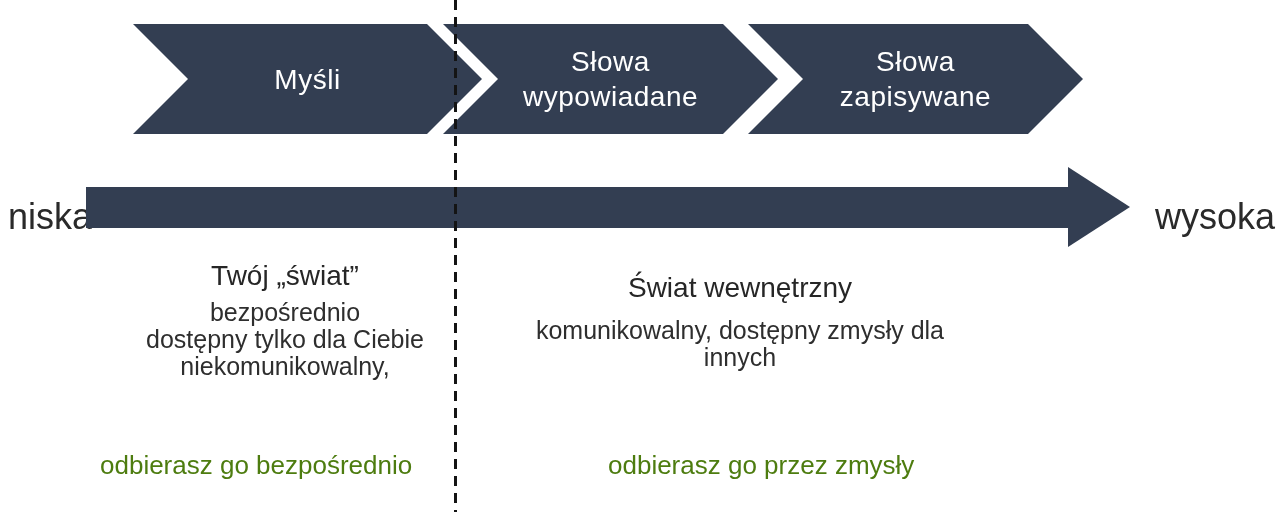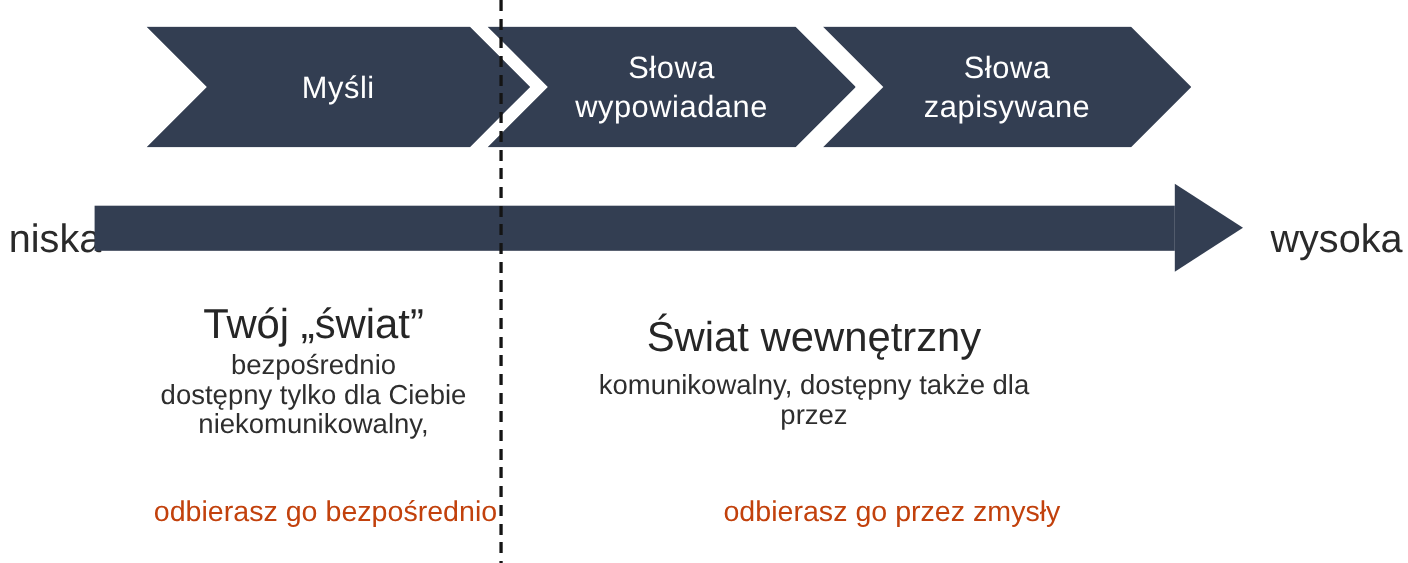--- a/index.html
+++ b/index.html
@@ -89,34 +89,34 @@
     font-size: 36px;
     color: #2a2a2a;
     text-align: center;
     z-index: 2;
   }
   .axis-label-left  { left: 8px;    width: 76px; }
   .axis-label-right { left: 1150px; width: 130px; }
 
   
   .text-block { position: absolute; text-align: center; z-index: 2; }
-  .title-line { font-size: 38px; line-height: 47px; color: #262626; margin-top: 20px; }
+  .title-line { font-size: 28px; line-height: 47px; color: #262626; }
   .sub-line   { font-size: 25px; line-height: 27px; color: #2e2e2e; }
 
   .left-block  { left: 100px; top: 252px; width: 370px; }
   .right-block { left: 520px; top: 264px; width: 440px; }
   .right-block .sub-line { margin-top: 6px; }
 
   .footer-line {
     position: absolute;
     top: 451px;
     font-size: 26px;
     line-height: 28px;
-    color: #c2410c;
-    text-align: right;
+    color: #4d7c0f;
+    text-align: left;
     z-index: 2;
   }
   .footer-left  { left: 100px; width: 352px; }
   .footer-right { left: 608px; width: 356px; }
 </style>
 </head>
 <body>
 
 <div class="canvas">
 
@@ -144,19 +144,19 @@
 
   <div class="text-block left-block">
     <div class="title-line">Twój „świat”</div>
     <div class="sub-line">bezpośrednio</div>
     <div class="sub-line">dostępny tylko dla Ciebie</div>
     <div class="sub-line">niekomunikowalny,</div>
   </div>
 
   <div class="text-block right-block">
     <div class="title-line">Świat wewnętrzny</div>
-    <div class="sub-line">komunikowalny, dostępny także dla przez</div>
+    <div class="sub-line">komunikowalny, dostępny zmysły dla innych</div>
   </div>
 
   <div class="footer-line footer-left">odbierasz go bezpośrednio</div>
   <div class="footer-line footer-right">odbierasz go przez zmysły</div>
 
 </div>
 
 </body></html>

